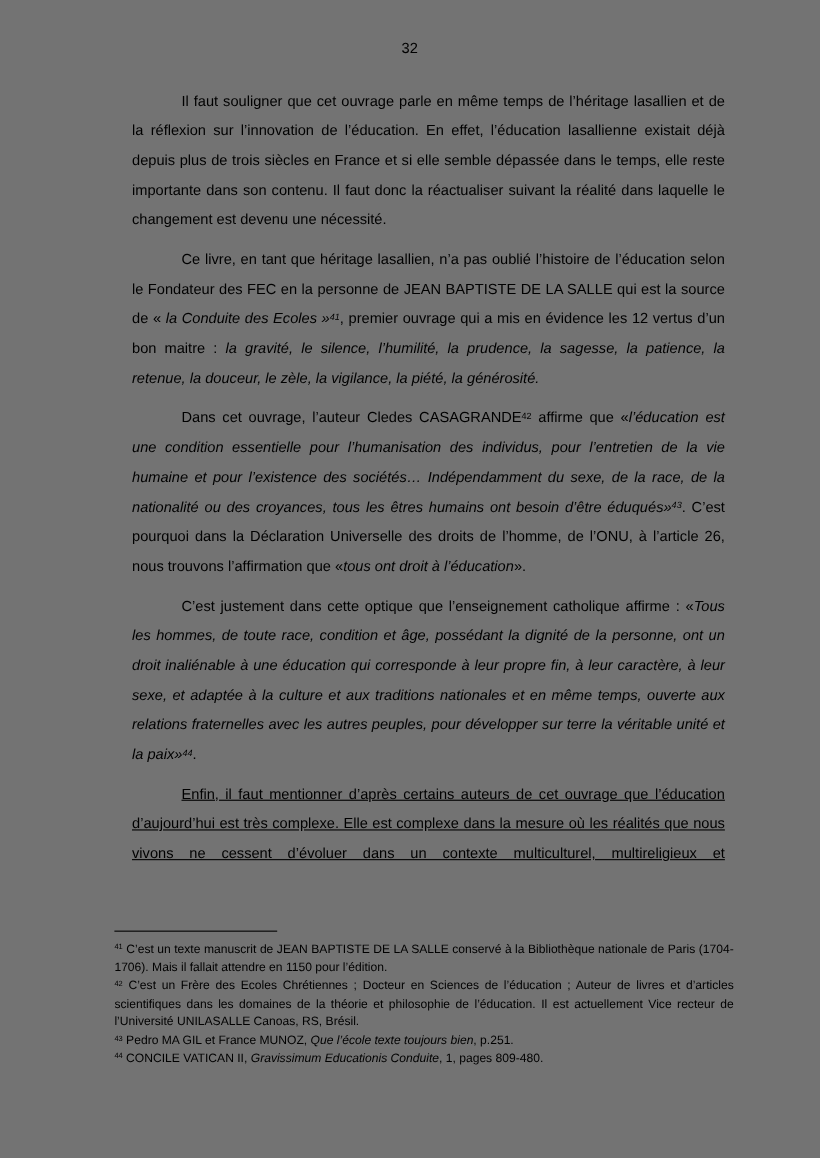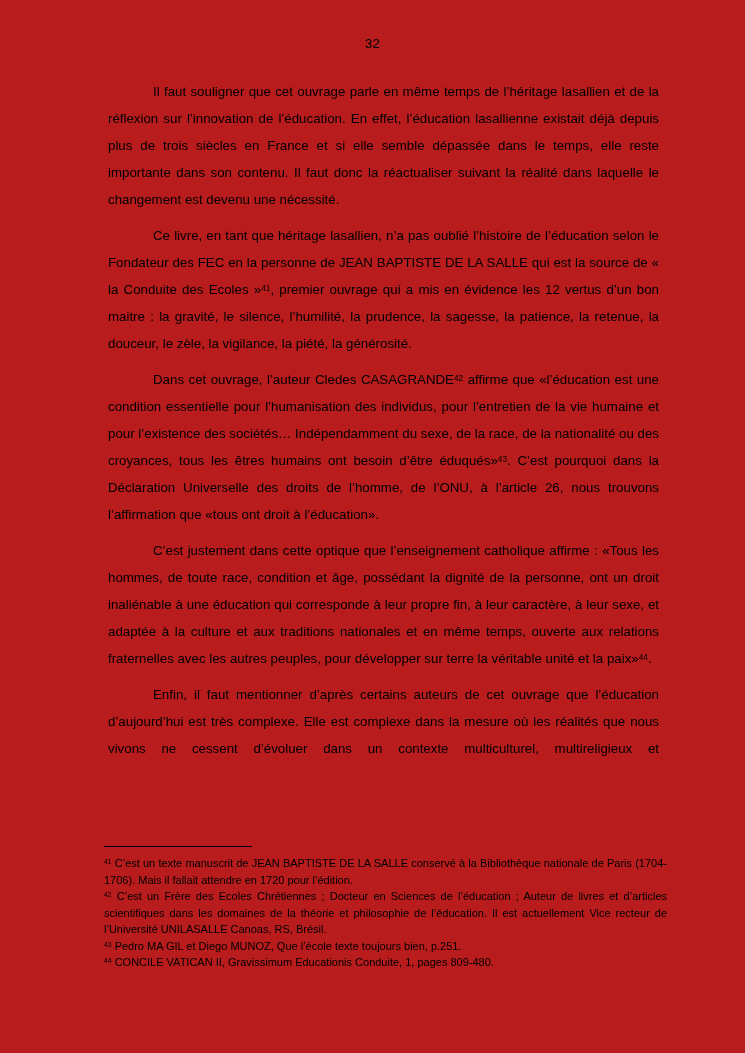--- a/index.html
+++ b/index.html
@@ -4,21 +4,21 @@
 <style>
   html, body {
     margin: 0;
     padding: 0;
     background: #ffffff;
   }
   .page {
     position: relative;
     width: 745px;
     height: 1053px;
-    background: #b91c1c;
+    background: #737373;
     color: #000000;
     font-family: "Liberation Sans", sans-serif;
     overflow: hidden;
   }
   .page-number {
     position: absolute;
     top: 36px;
     left: 0;
     right: 0;
     text-align: center;
@@ -27,27 +27,28 @@
   .body-text {
     position: absolute;
     top: 78px;
     left: 104px;
     width: 555px;
     font-size: 13.3px;
     line-height: 27px;
     text-align: justify;
   }
   .para {
-    margin: 0 0 9px 4px;
+    margin: 0 0 9px 16px;
     text-indent: 45px;
   }
   .justify-last {
     text-align-last: justify;
+    text-decoration: underline;
   }
-  .i { }
+  .i { font-style: italic; }
   .page sup {
     font-size: 0.62em;
     line-height: 0;
     position: relative;
     top: -0.42em;
     vertical-align: baseline;
   }
   .footnote-area {
     position: absolute;
     top: 846px;
@@ -83,23 +84,23 @@
     <p class="para"><span class="r">C’est justement dans cette optique que l’enseignement catholique affirme : «</span><span class="r i">Tous les hommes, de toute race, condition et âge, possédant la dignité de la personne, ont un droit inaliénable à une éducation qui corresponde à leur propre fin, à leur caractère, à leur sexe, et adaptée à la culture et aux traditions nationales et en même temps, ouverte aux relations fraternelles avec les autres peuples, pour développer sur terre la véritable unité et la paix»</span><sup class="i">44</sup><span class="r">.</span></p>
 
     <p class="para justify-last"><span class="r">Enfin, il faut mentionner d’après certains auteurs de cet ouvrage que l’éducation d’aujourd’hui est très complexe. Elle est complexe dans la mesure où les réalités que nous vivons ne cessent d’évoluer dans un contexte multiculturel, multireligieux et</span></p>
 
   </div>
 
   <div class="footnote-area">
 
     <div class="footnote-separator"></div>
 
-    <div class="footnote"><sup>41</sup><span class="r"> C’est un texte manuscrit de JEAN BAPTISTE DE LA SALLE conservé à la Bibliothèque nationale de Paris (1704-1706). Mais il fallait attendre en 1720 pour l’édition.</span></div>
+    <div class="footnote"><sup>41</sup><span class="r"> C’est un texte manuscrit de JEAN BAPTISTE DE LA SALLE conservé à la Bibliothèque nationale de Paris (1704-1706). Mais il fallait attendre en 1150 pour l’édition.</span></div>
 
     <div class="footnote"><sup>42</sup><span class="r"> C’est un Frère des Ecoles Chrétiennes ; Docteur en Sciences de l’éducation ; Auteur de livres et d’articles scientifiques dans les domaines de la théorie et philosophie de l’éducation. Il est actuellement Vice recteur de l’Université UNILASALLE Canoas, RS, Brésil.</span></div>
 
-    <div class="footnote"><sup>43</sup><span class="r"> Pedro MA GIL et Diego MUNOZ, </span><span class="r i">Que l’école texte toujours bien</span><span class="r">, p.251.</span></div>
+    <div class="footnote"><sup>43</sup><span class="r"> Pedro MA GIL et France MUNOZ, </span><span class="r i">Que l’école texte toujours bien</span><span class="r">, p.251.</span></div>
 
     <div class="footnote"><sup>44</sup><span class="r"> CONCILE VATICAN II, </span><span class="r i">Gravissimum Educationis Conduite</span><span class="r">, 1, pages 809-480.</span></div>
 
   </div>
 
 </div>
 
 </body></html>

